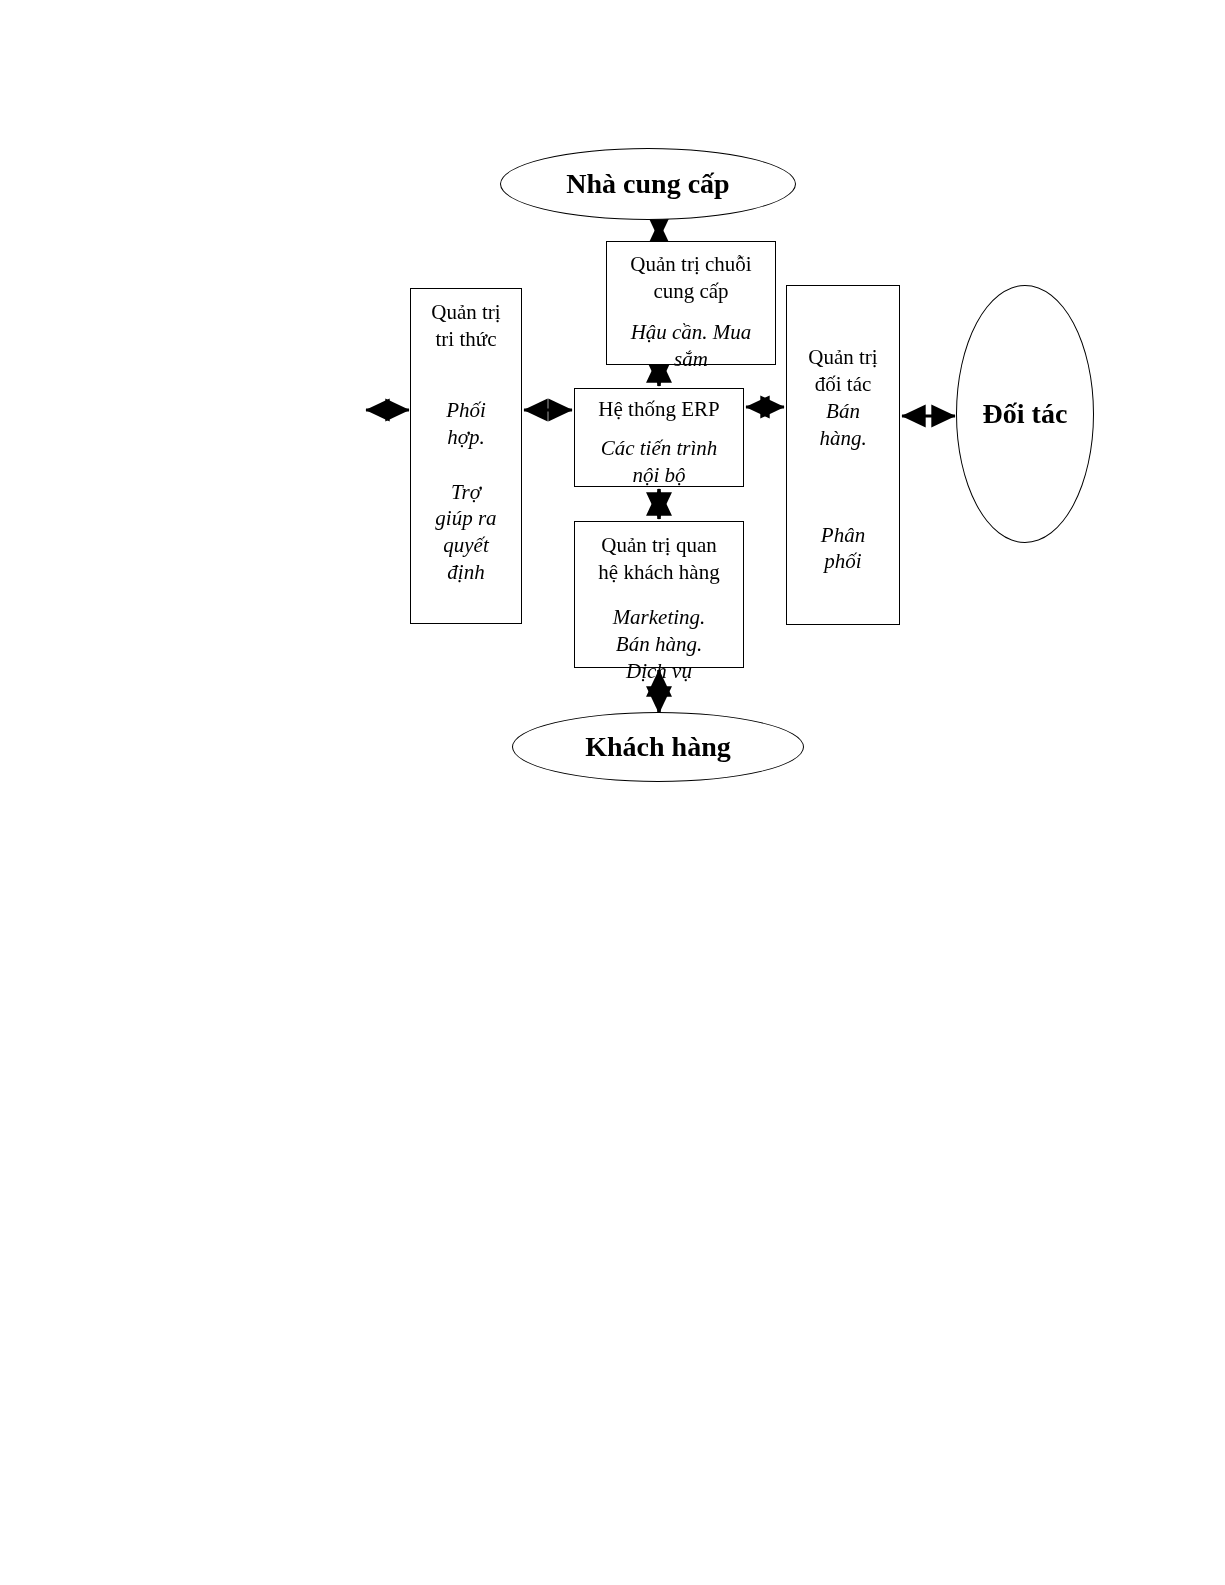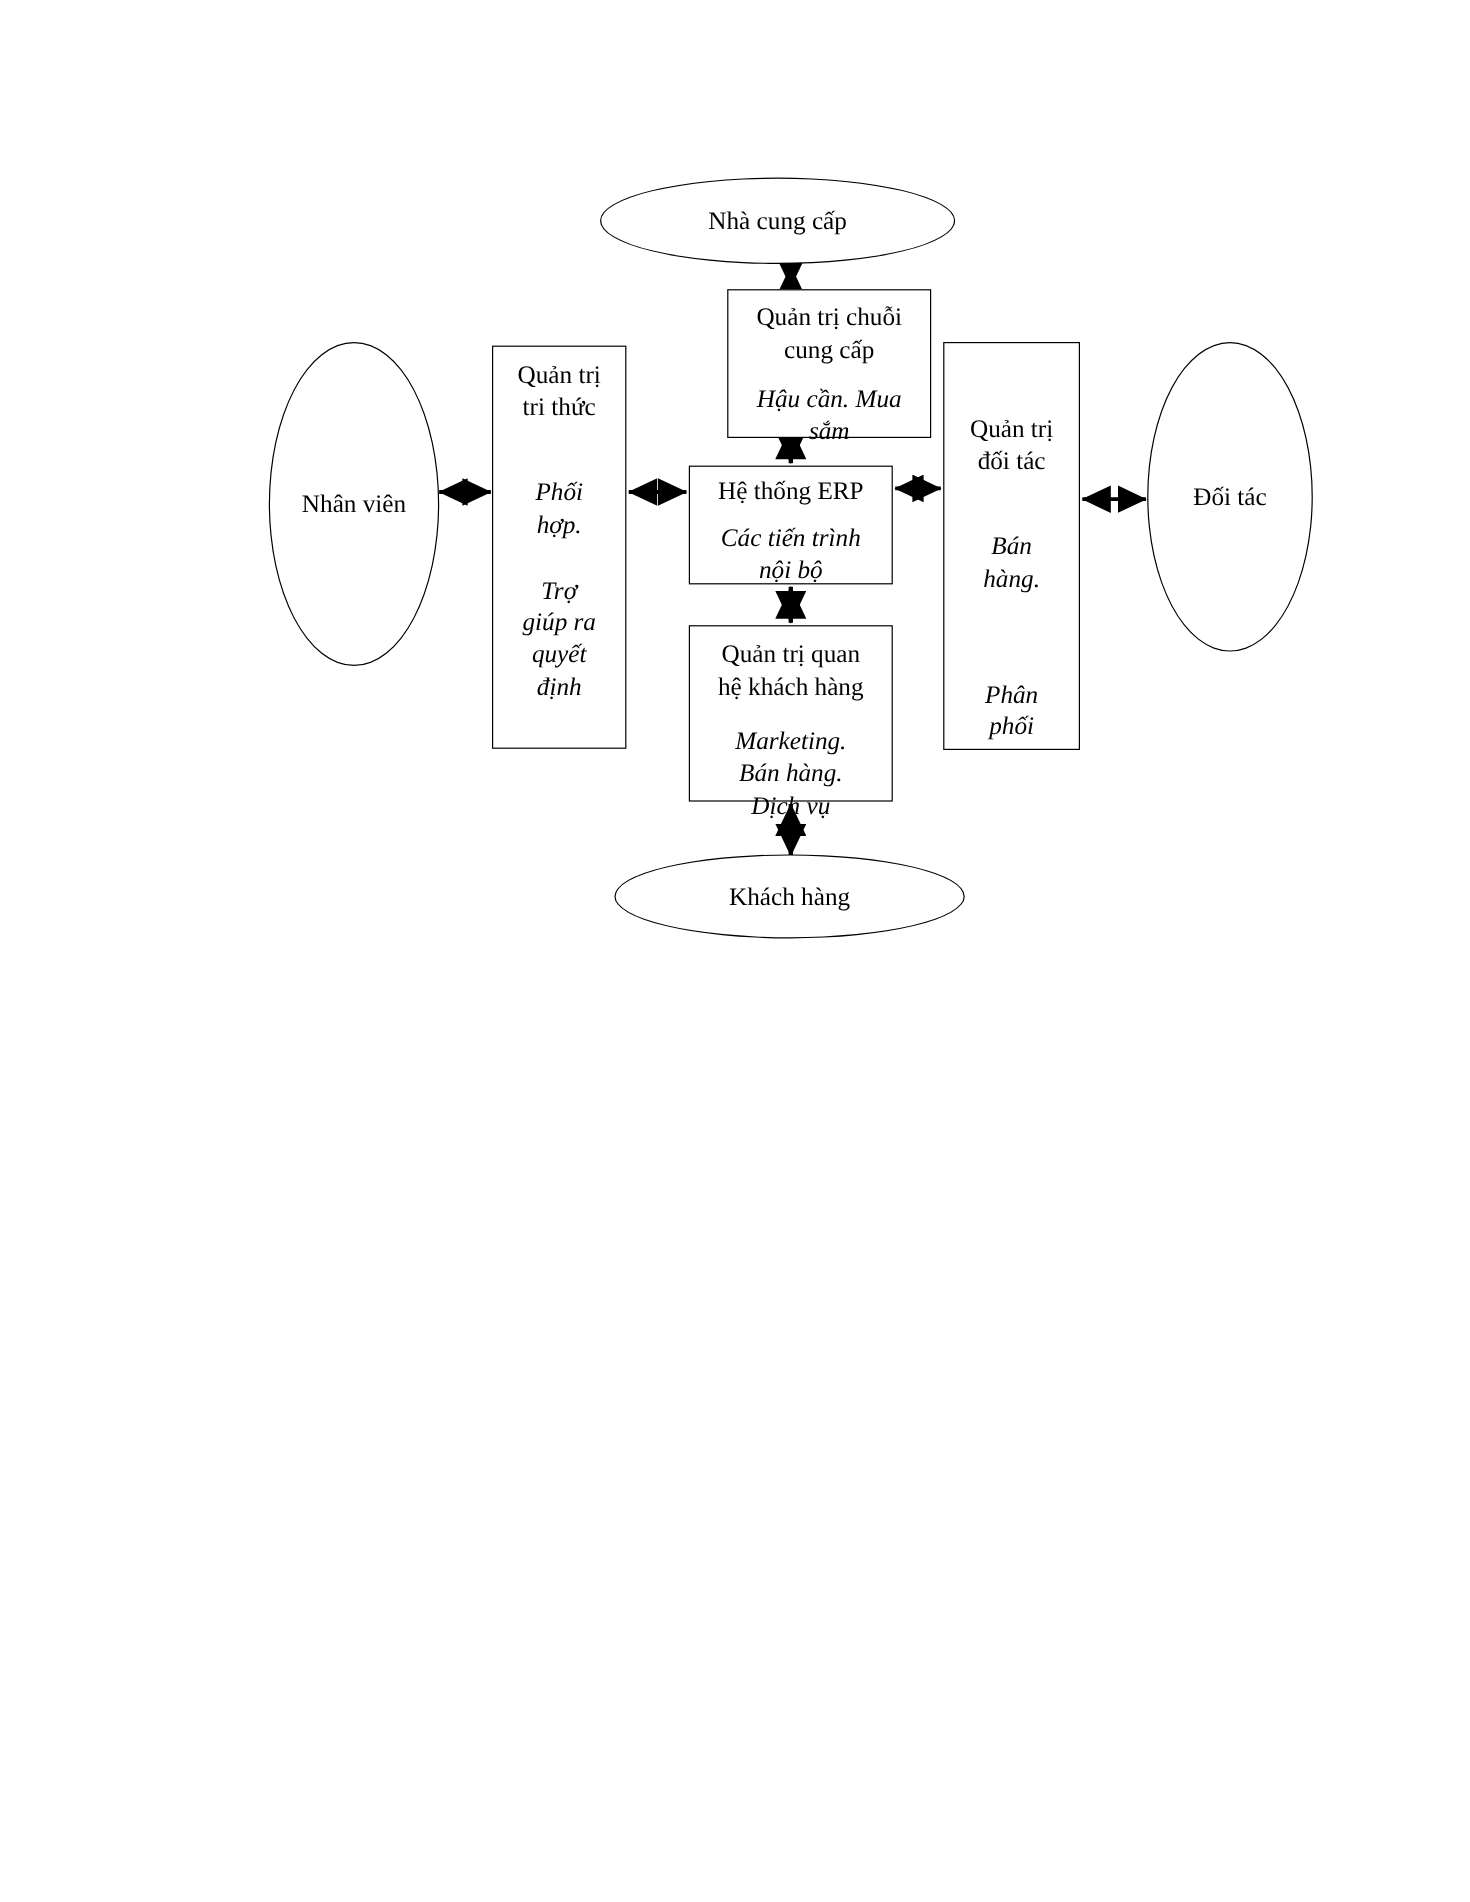--- a/index.html
+++ b/index.html
@@ -48,40 +48,41 @@
     white-space: pre-line;
   }
   .sub {
     font-size: 21px;
     line-height: 1.28;
     font-style: italic;
     white-space: pre-line;
     text-align: center;
   }
   .ellipse .title {
-    font-size: 21px;
+    font-size: 28px;
+    font-weight: bold;
   }
   
   #node-supplier      { left: 500px;  top: 148px; width: 296px;  height: 72px;  }
   #node-employee      { left: 224px;  top: 285px; width: 142px;  height: 270px; }
   #node-partner       { left: 956px;  top: 285px; width: 138px;  height: 258px; }
   #node-customer      { left: 512px;  top: 712px; width: 292px;  height: 70px;  }
 
   #node-knowledge     { left: 410px;  top: 288px; width: 112px;  height: 336px; padding-top: 10px; }
   #node-scm           { left: 574px;  top: 241px; width: 170px;  height: 124px; padding-top: 9px; margin-left: 32px; }
   #node-erp           { left: 574px;  top: 388px; width: 170px;  height: 99px;  padding-top: 7px; }
   #node-crm           { left: 574px;  top: 521px; width: 170px;  height: 147px; padding-top: 10px; }
   #node-partnermgmt   { left: 786px;  top: 285px; width: 114px;  height: 340px; padding-top: 58px; }
 
   #node-knowledge .sub.s1 { margin-top: 44px; }
   #node-knowledge .sub.s2 { margin-top: 28px; }
   #node-scm .sub          { margin-top: 14px; }
   #node-erp .sub          { margin-top: 12px; }
   #node-crm .sub          { margin-top: 18px; }
-  #node-partnermgmt .sub.s1 { margin-top: 44px; }
+  #node-partnermgmt .sub.s1 { }
   #node-partnermgmt .sub.s2 { margin-top: 70px; }
 
   #arrow-layer {
     position: absolute;
     left: 0;
     top: 0;
     width: 1225px;
     height: 1585px;
     pointer-events: none;
   }
@@ -115,23 +116,20 @@
 
     <line x1="746" y1="407" x2="784" y2="407" stroke="#000000" stroke-width="3.2" marker-start="url(#arrowStart)" marker-end="url(#arrowEnd)"></line>
 
     <line x1="902" y1="416" x2="955" y2="416" stroke="#000000" stroke-width="3.2" marker-start="url(#arrowStart)" marker-end="url(#arrowEnd)"></line>
   </svg>
 
   <div class="node ellipse" id="node-supplier">
     <div class="title">Nhà cung cấp</div>
   </div>
 
-  <div class="node ellipse" id="node-employee">
-    <div class="title">Nhân viên</div>
-  </div>
 
   <div class="node ellipse" id="node-partner">
     <div class="title">Đối tác</div>
   </div>
 
   <div class="node ellipse" id="node-customer">
     <div class="title">Khách hàng</div>
   </div>
 
   <div class="node box" id="node-knowledge">

